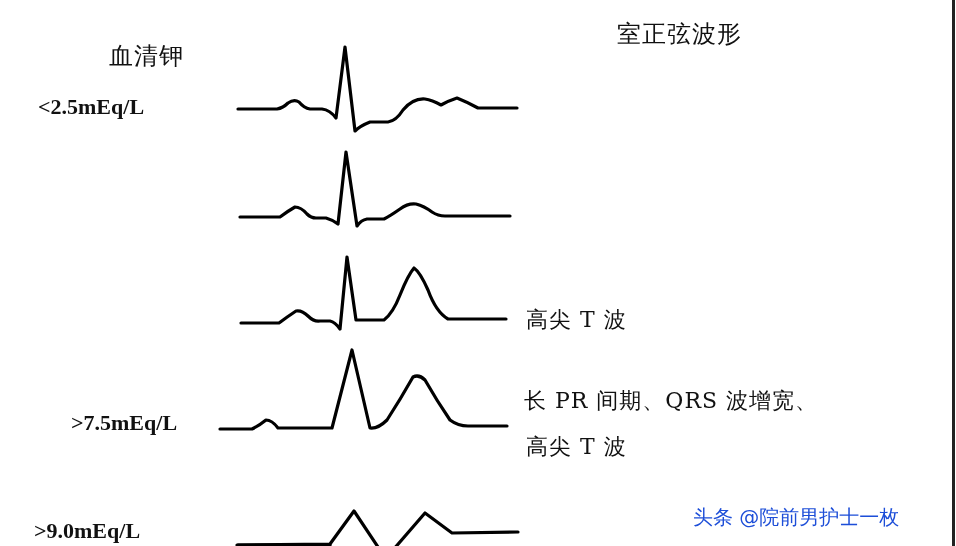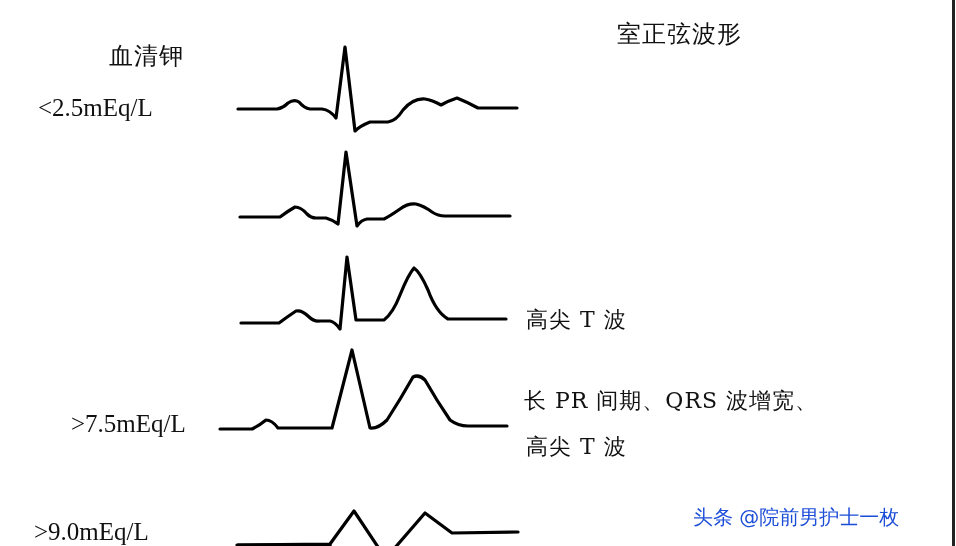--- a/index.html
+++ b/index.html
@@ -1,20 +1,20 @@
 <!DOCTYPE html>
 <html><head>
   <meta charset="utf-8">
   <style>
     html, body { margin: 0; padding: 0; background: #ffffff; }
     body { width: 956px; height: 546px; overflow: hidden; position: relative; font-family: "DejaVu Serif", "Liberation Serif", serif; color: #111; }
     .canvas { position: absolute; left: 0; top: 0; width: 956px; height: 546px; }
     .right-border { position: absolute; left: 952px; top: 0; width: 3px; height: 546px; background: #222; }
     .header { position: absolute; font-size: 24px; font-weight: normal; letter-spacing: 1px; }
-    .label { position: absolute; font-family: "Liberation Serif", "DejaVu Serif", serif; font-weight: normal; font-size: 25px; white-space: nowrap; }
+    .label { position: absolute; font-family: "Liberation Serif", "DejaVu Serif", serif; font-weight: bold; font-size: 22px; white-space: nowrap; }
     .desc { position: absolute; font-size: 22px; white-space: nowrap; letter-spacing: 1px; }
     .watermark { position: absolute; font-family: "DejaVu Sans", sans-serif; font-size: 20px; color: #1d4ed8; white-space: nowrap; text-shadow: 0 0 2px #fff, 0 0 3px #fff; }
     svg.waves { position: absolute; left: 0; top: 0; width: 956px; height: 546px; }
     svg.waves path { fill: none; stroke: #000; stroke-width: 3.2; stroke-linejoin: round; stroke-linecap: round; }
   </style>
 </head>
 <body>
 
 <div class="canvas">
 

